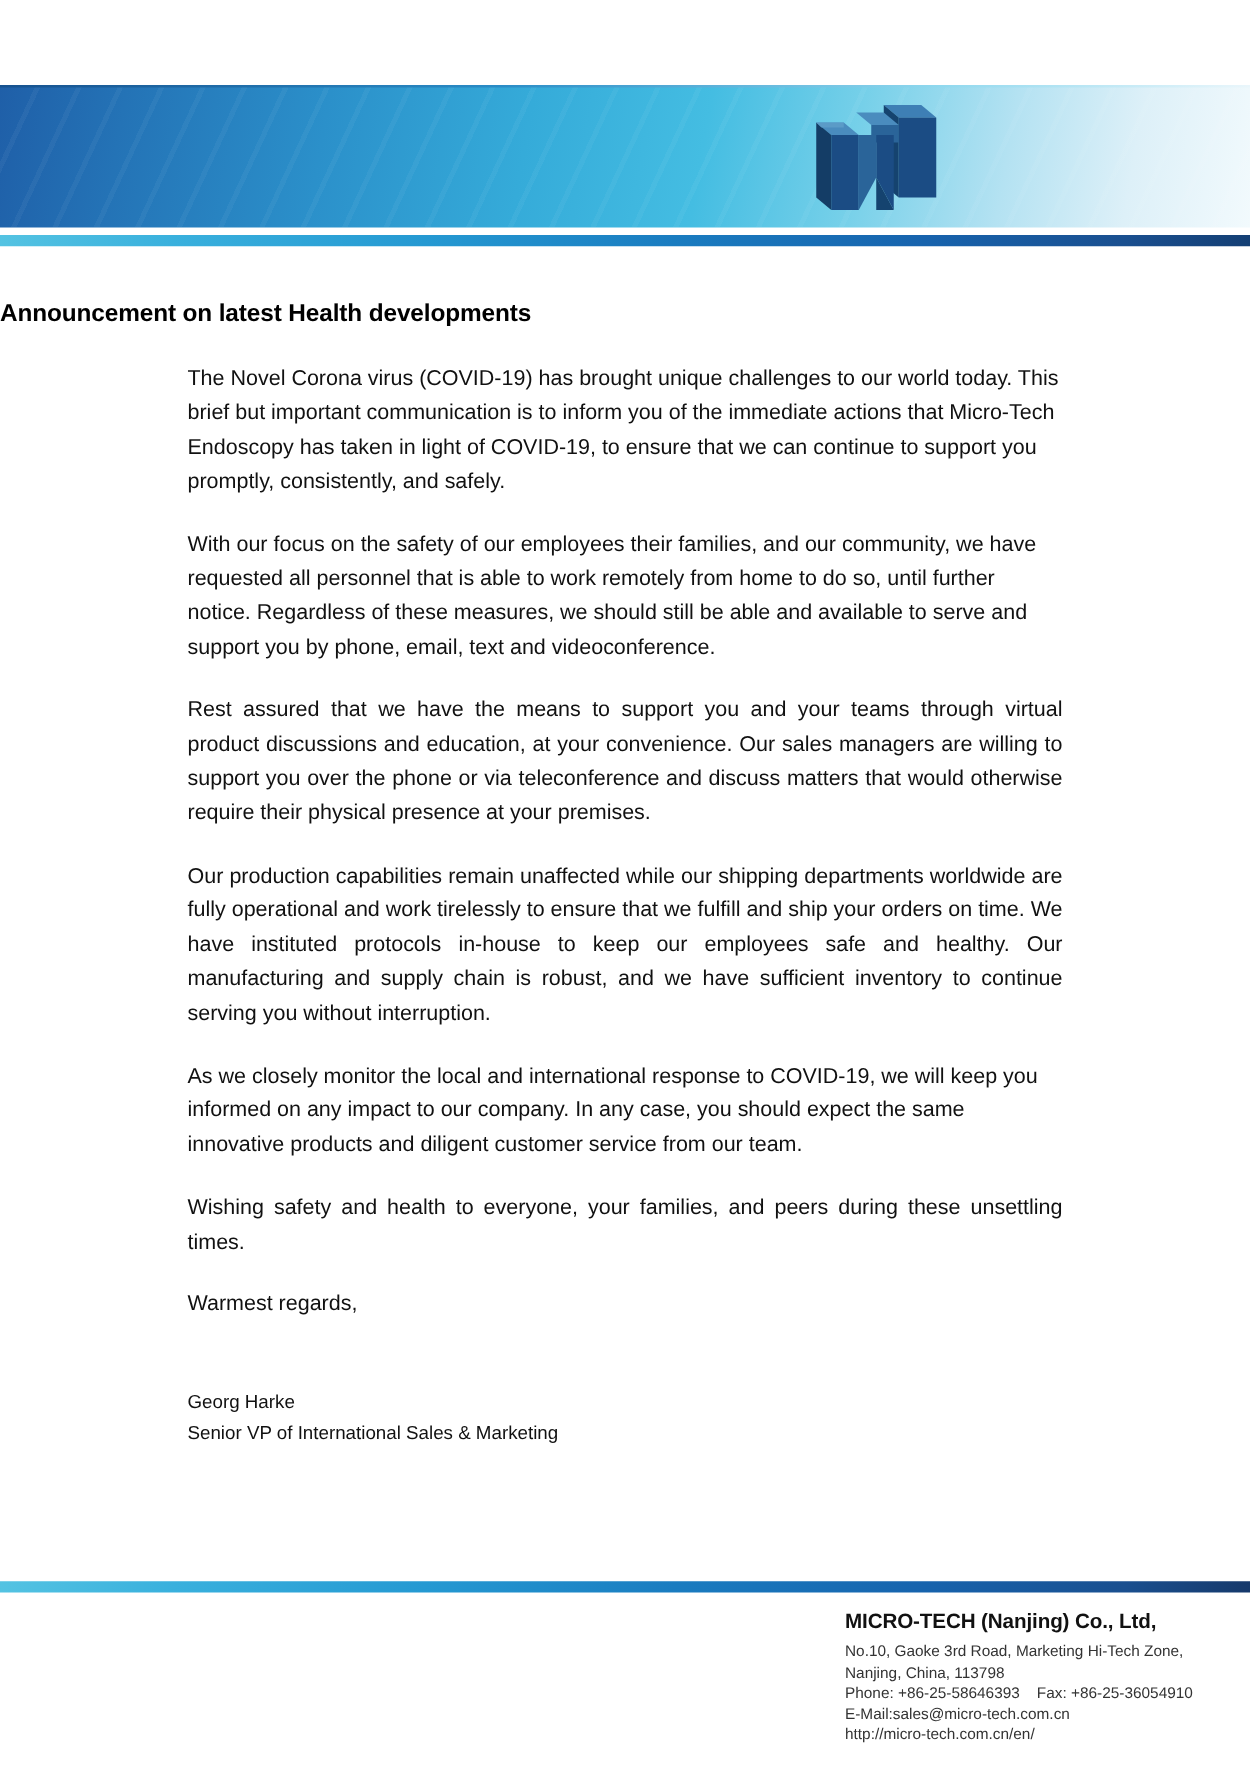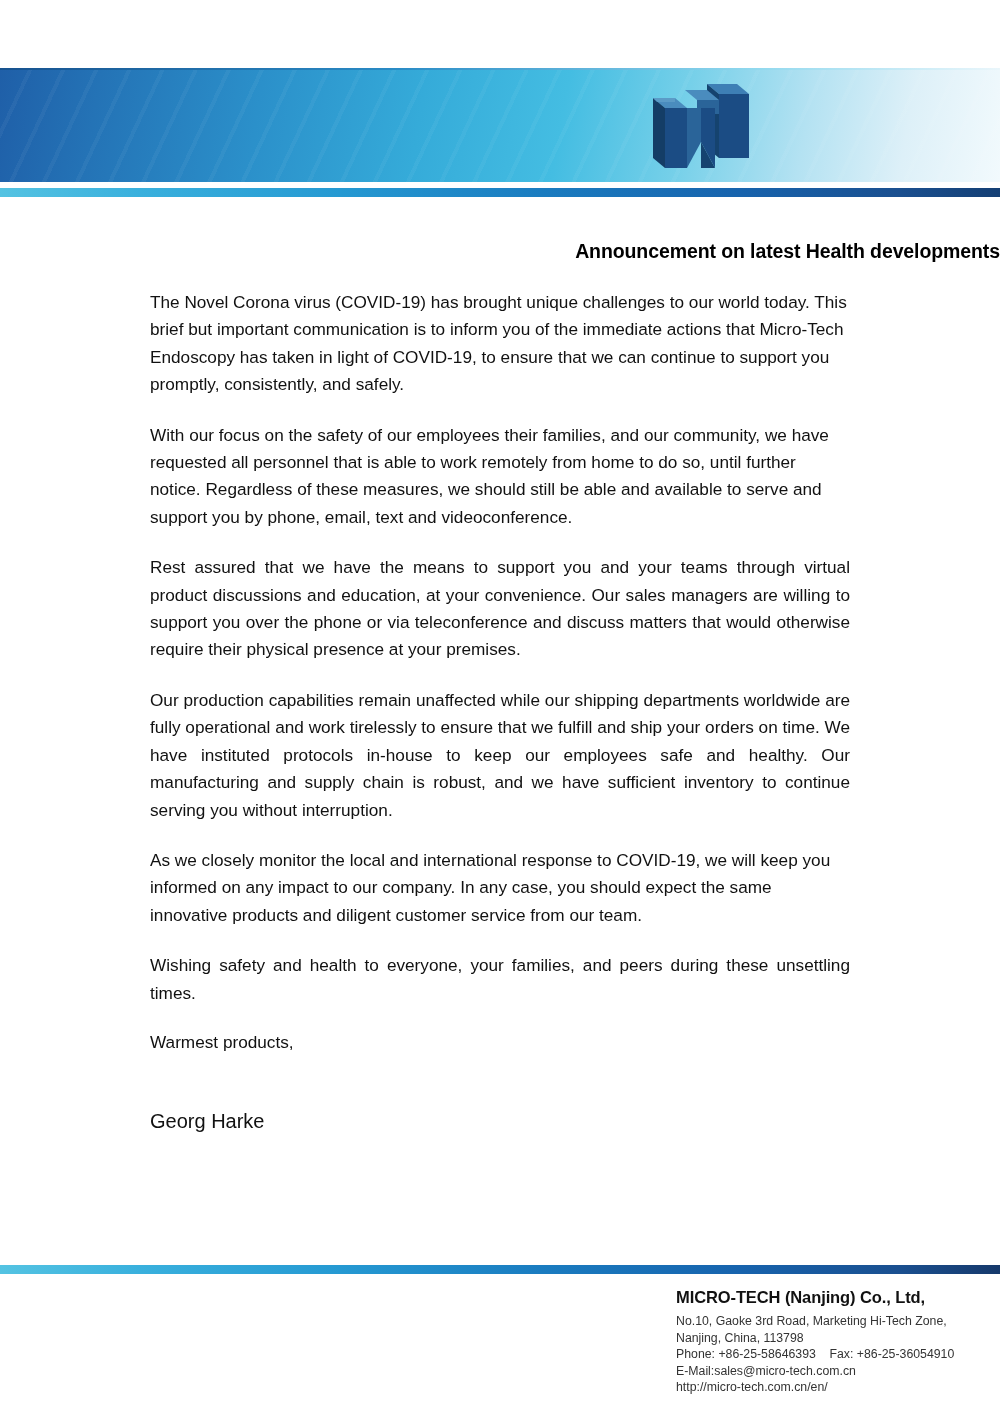--- a/index.html
+++ b/index.html
@@ -138,26 +138,25 @@
   
   .doc {
     position: absolute;
     top: 196px;
     left: 0;
     width: 1000px;
   }
   .doc-title {
     margin: 0;
     padding-top: 44px;
-    text-align: right;
+    text-align: left;
     font-size: 19.5px;
     font-weight: bold;
     color: #000000;
     letter-spacing: -0.1px;
-    padding-left: 27px;
   }
   .letter-body {
     margin: 0 auto;
     width: 700px;
     padding-top: 26px;
   }
   .para {
     margin: 0 0 23px 0;
     font-size: 17.2px;
     line-height: 27.4px;
@@ -170,21 +169,21 @@
   }
   .para.tight {
     margin-bottom: 22px;
   }
   .spacer-gap {
     height: 30px;
   }
   .sig-name,
   .sig-title {
     margin: 0;
-    font-size: 20px;
+    font-size: 15px;
     line-height: 25px;
     color: #111111;
   }
 
   
   .footer-accent {
     position: absolute;
     top: 1265px;
     left: 0;
     width: 1000px;
@@ -275,25 +274,26 @@
     <p class="para">With our focus on the safety of our employees their families, and our community, we have requested all personnel that is able to work remotely from home to do so, until further notice. Regardless of these measures, we should still be able and available to serve and support you by phone, email, text and videoconference.</p>
 
     <p class="para justify">Rest assured that we have the means to support you and your teams through virtual product discussions and education, at your convenience. Our sales managers are willing to support you over the phone or via teleconference and discuss matters that would otherwise require their physical presence at your premises.</p>
 
     <p class="para justify">Our production capabilities remain unaffected while our shipping departments worldwide are fully operational and work tirelessly to ensure that we fulfill and ship your orders on time. We have instituted protocols in-house to keep our employees safe and healthy.   Our manufacturing and supply chain is robust, and we have sufficient inventory to continue serving you without interruption.</p>
 
     <p class="para">As we closely monitor the local and international response to COVID-19, we will keep you informed on any impact to our company. In any case, you should expect the same innovative products and diligent customer service from our team.</p>
 
     <p class="para justify tight">Wishing safety and health to everyone, your families, and peers during these unsettling times.</p>
 
-    <p class="para">Warmest products,</p>
+    <p class="para">Warmest regards,</p>
 
     <div class="spacer-gap"></div>
 
     <p class="sig-name">Georg Harke</p>
+    <p class="sig-title">Senior VP of International Sales &amp; Marketing</p>
 
   </div>
 </div>
 
 <div class="footer-accent"></div>
 
 <div class="footer-block">
   <p class="footer-company">MICRO-TECH (Nanjing) Co., Ltd,</p>
   <p class="footer-line">No.10, Gaoke 3rd Road, Marketing Hi-Tech Zone,</p>
   <p class="footer-line">Nanjing, China, 113798</p>

